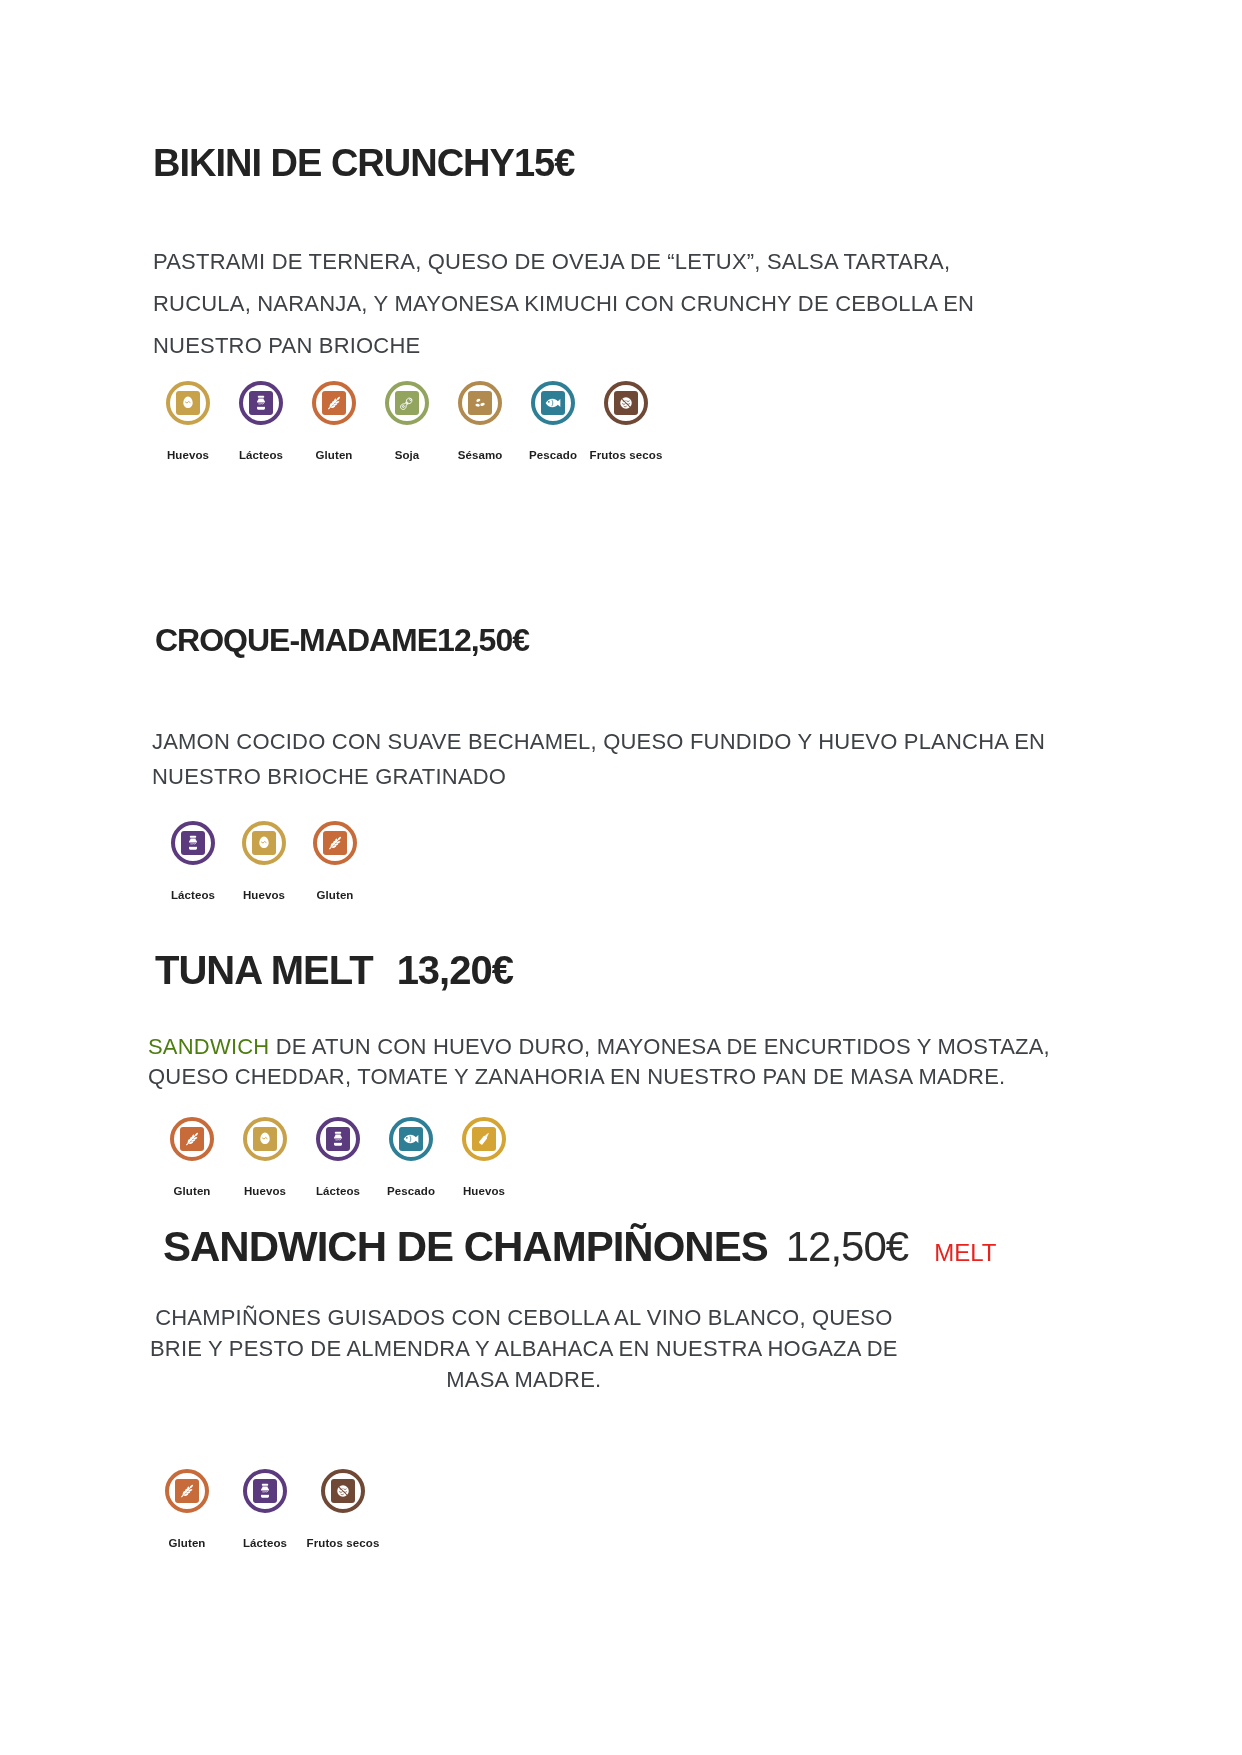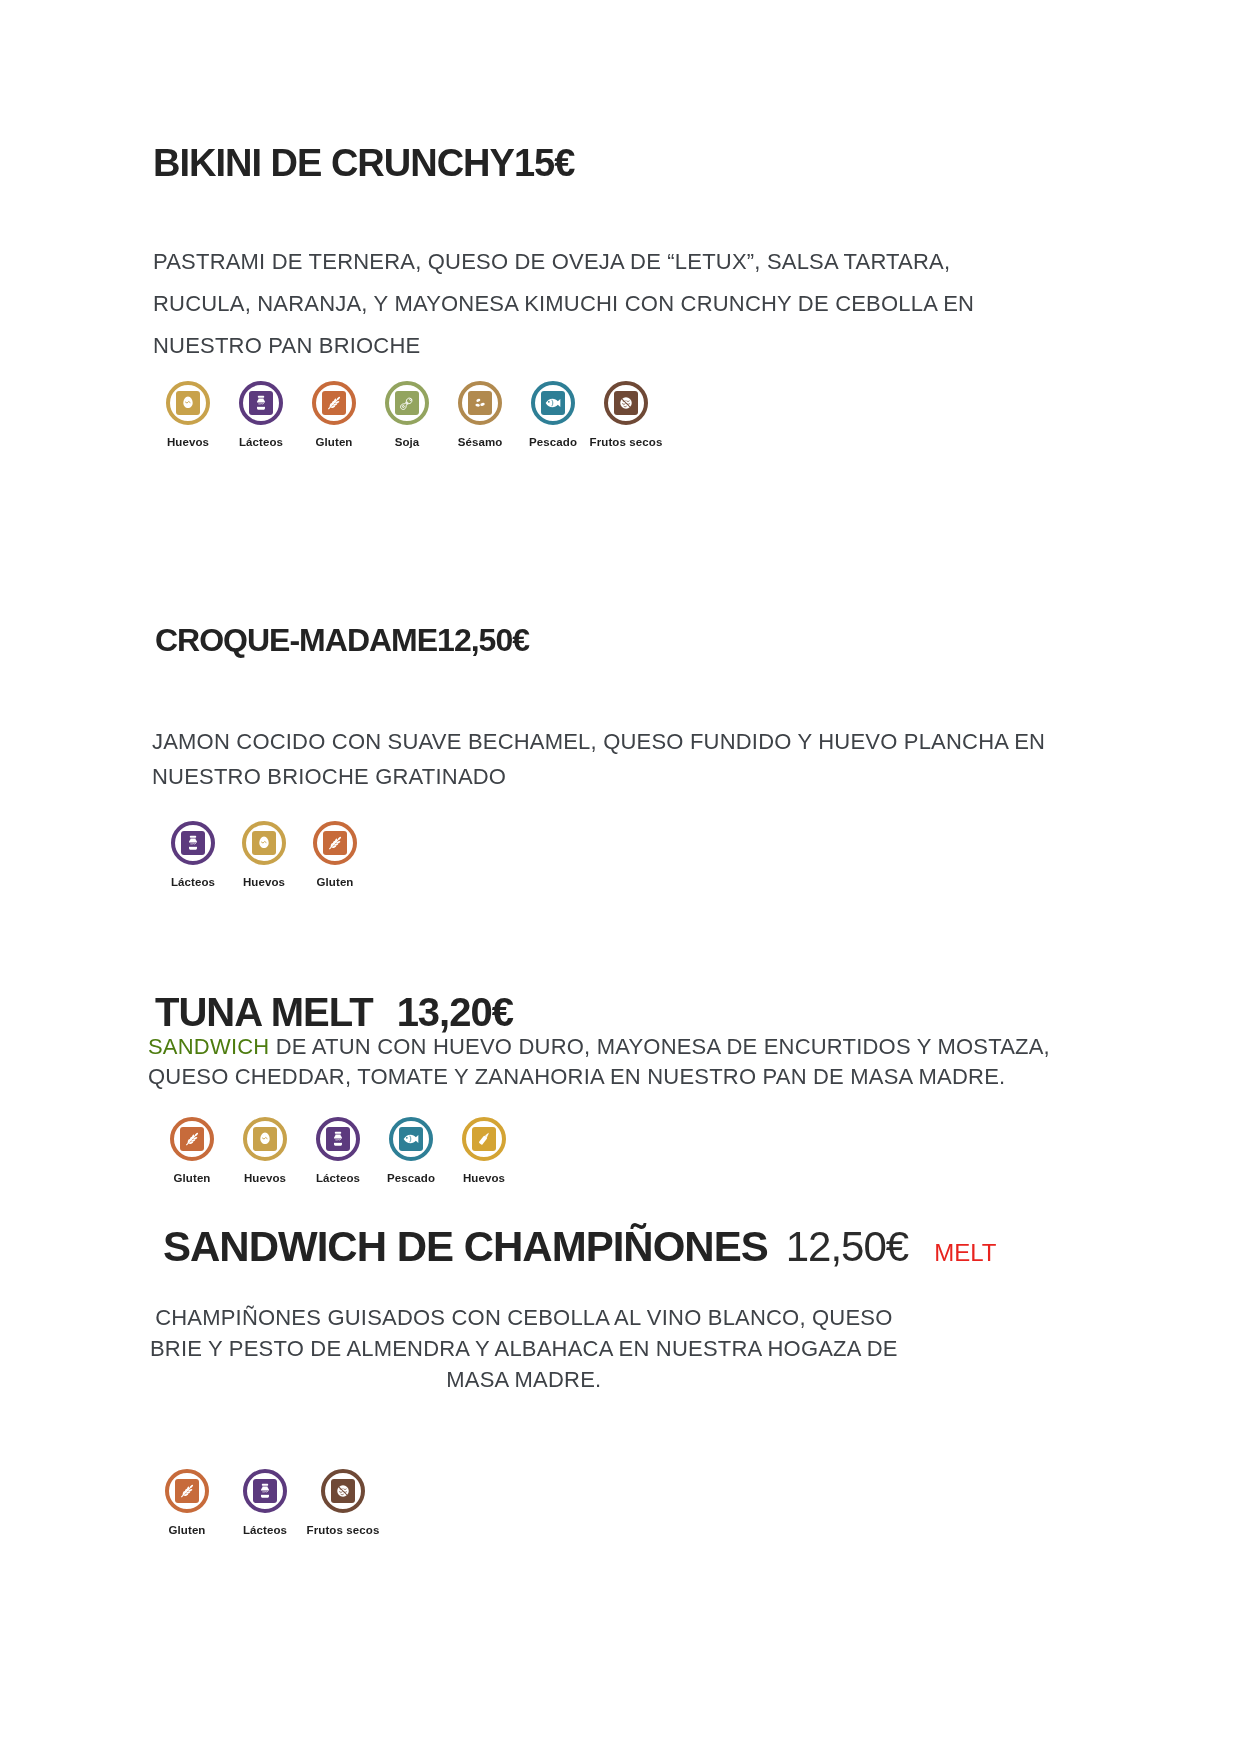--- a/index.html
+++ b/index.html
@@ -22,21 +22,21 @@
 
   .allergens{position:absolute;display:flex;align-items:flex-start;}
   .allergen{display:flex;flex-direction:column;align-items:center;width:44px;flex:0 0 auto;}
   .ring{
     box-sizing:border-box;width:44px;height:44px;border:4px solid;border-radius:50%;
     background:#ffffff;display:flex;align-items:center;justify-content:center;
   }
   .sq{width:24px;height:24px;border-radius:3px;display:flex;align-items:center;justify-content:center;}
   .sq svg{width:20px;height:20px;display:block;}
   .al-label{
-    margin-top:11px;font-size:11.5px;font-weight:700;color:#1e1e1e;
+    margin-top:24px;font-size:11.5px;font-weight:700;color:#1e1e1e;
     white-space:nowrap;letter-spacing:0.1px;
   }
 </style>
 </head>
 <body>
 
 <div class="page">
 
   <section>
     <h2 class="title" style="left:153px;top:144px;font-size:38px;">
@@ -184,21 +184,21 @@
                 <ellipse cx="17.4" cy="6.4" rx="2.4" ry="1.1" transform="rotate(-45 17.4 6.4)"></ellipse>
               </svg>
             </span>
           </span>
           <span class="al-label">Gluten</span>
         </div>
       </div>
   </section>
 
   <section>
-    <h2 class="title" style="left:155px;top:992px;font-size:40px;">
+    <h2 class="title" style="left:155px;top:950px;font-size:40px;">
       <span>TUNA MELT</span><span class="price" style="margin-left:24px;">13,20€</span>
     </h2>
     <p class="desc" style="left:148px;top:1032px;line-height:30px;"><span class="muted">SANDWICH</span><span> DE ATUN CON HUEVO DURO, MAYONESA DE ENCURTIDOS Y MOSTAZA,
 QUESO CHEDDAR,  TOMATE Y ZANAHORIA EN NUESTRO  PAN DE MASA MADRE.</span></p>
     <div class="allergens" style="left:170px;top:1117px;gap:29px;">
         <div class="allergen">
           <span class="ring" style="border-color:#c76b3b">
             <span class="sq" style="background:#c76b3b">
               <svg viewBox="0 0 24 24" fill="#fff">
                 <path d="M5.2 19.3L17.6 6.2" stroke="#fff" stroke-width="1.3"></path>

